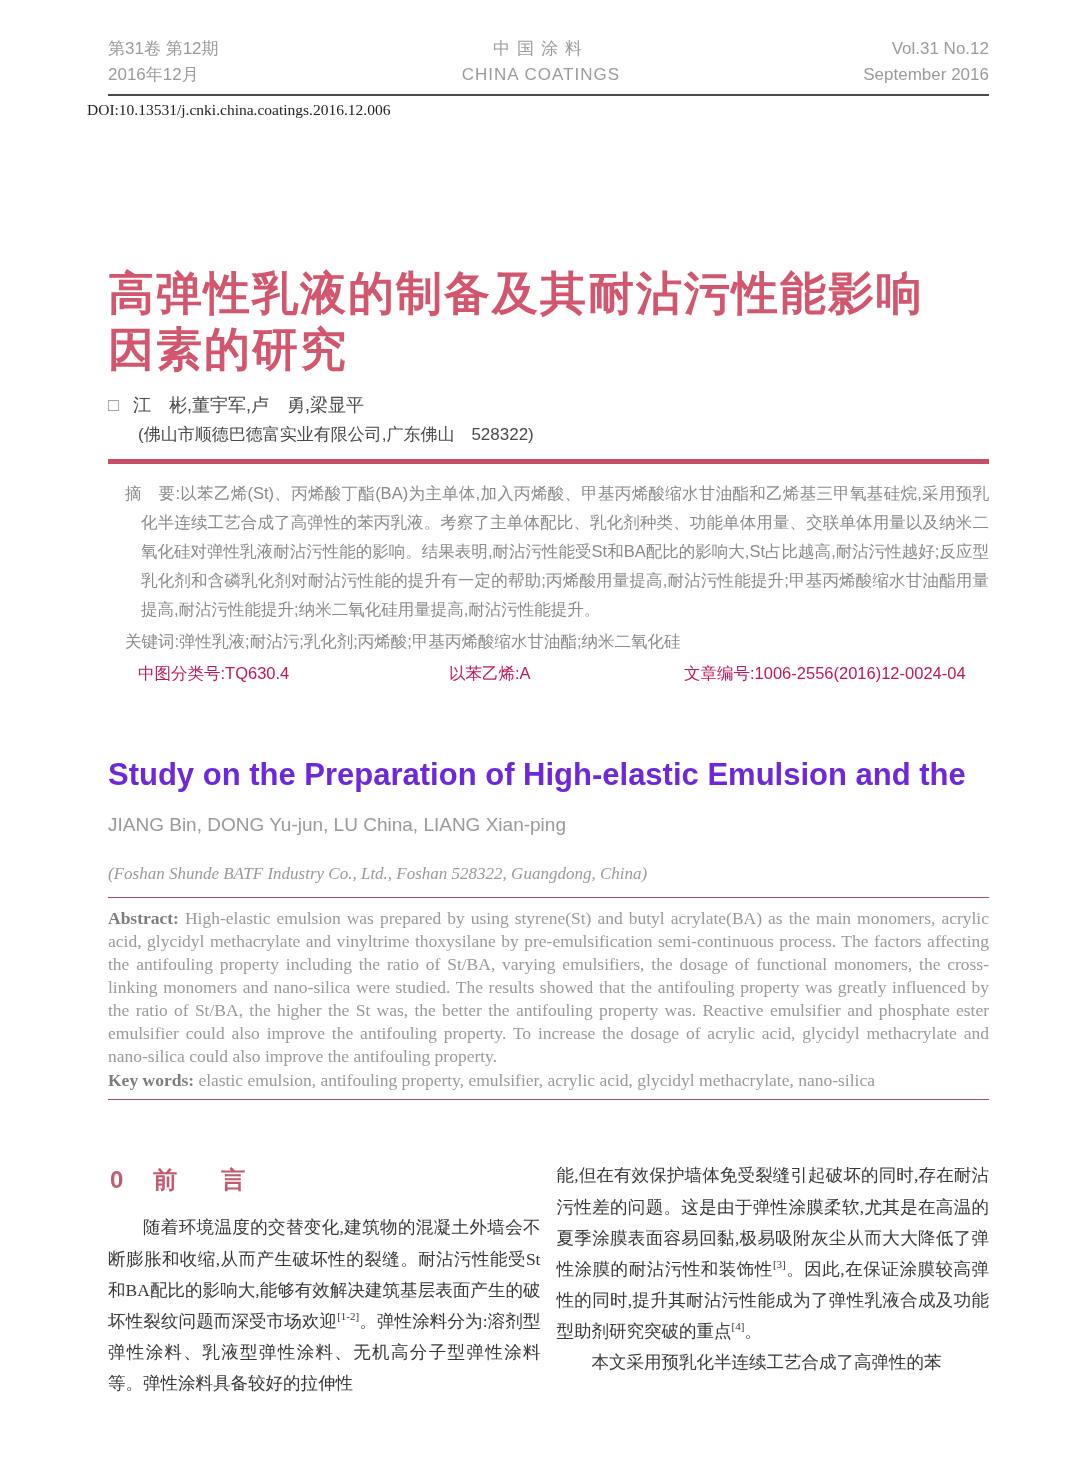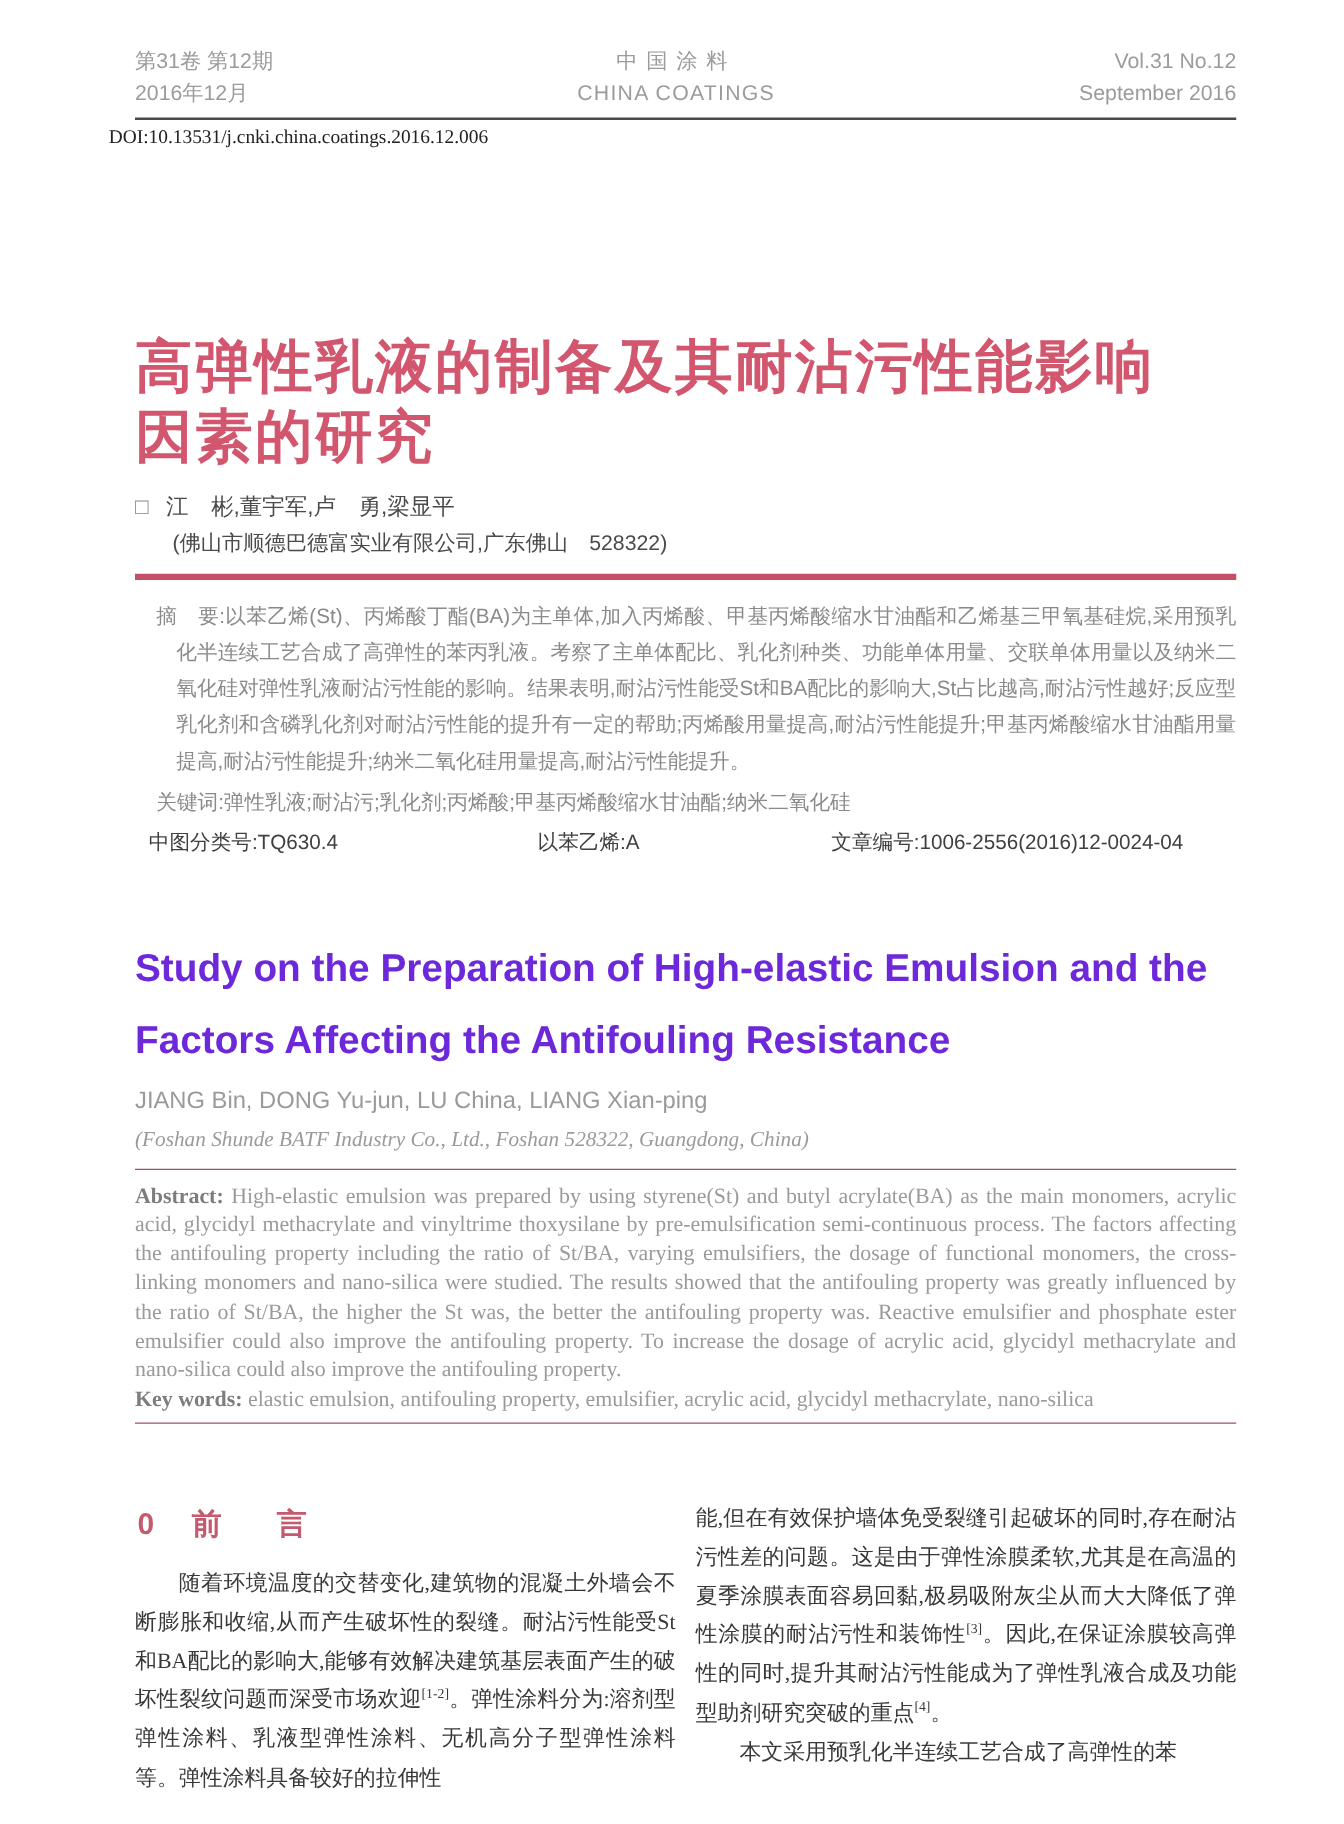--- a/index.html
+++ b/index.html
@@ -33,31 +33,31 @@
   .cn-affil { margin-top: 6px; padding-left: 30px; font-size: 17px; color: #4a4a4a; }
   .thick-rule { margin-top: 13px; height: 5px; background: #c54f66; }
   
   .cn-abstract {
     margin-top: 15px; margin-left: 17px;
     padding-left: 16px; text-indent: -16px;
     font-size: 16.5px; line-height: 1.76; color: #8a8a8a;
     text-align: justify;
   }
   .cn-keywords { margin-top: 7px; margin-left: 17px; font-size: 16.5px; color: #8a8a8a; }
-  .cn-meta { display: flex; margin-top: 10px; margin-left: 11px; font-size: 16.5px; color: #404040; }
+  .cn-meta { display: flex; margin-top: 10px; margin-left: 30px; font-size: 16.5px; color: #be185d; }
   .cn-meta .m1 { width: 311px; }
   .cn-meta .m2 { width: 235px; }
   
   .en-title {
     margin-top: 62px;
     font-size: 31px; font-weight: 700; line-height: 1.82;
     color: #6d28d9;
   }
   .en-authors { margin-top: 10px; font-size: 19px; color: #9a9a9a; }
-  .en-affil { margin-top: 10px; font-family: "Liberation Serif", serif; font-style: italic; font-size: 17px; color: #9a9a9a; }
+  .en-affil { margin-top: 28px; font-family: "Liberation Serif", serif; font-style: italic; font-size: 17px; color: #9a9a9a; }
   .thin-rule { border-top: 1px solid #a34d67; margin-top: 13px; }
   .en-abstract {
     margin-top: 9px;
     font-family: "Liberation Serif", serif;
     font-size: 17.5px; line-height: 1.32; color: #9a9a9a;
     text-align: justify;
   }
   .en-abstract .b-label, .en-keywords .b-label { font-weight: 700; color: #7d7d7d; }
   .en-keywords { margin-top: 2px; font-family: "Liberation Serif", serif; font-size: 17.5px; color: #9a9a9a; }
   .thin-rule2 { border-top: 1px solid #a34d67; margin-top: 8px; }
@@ -114,21 +114,21 @@
   <div class="cn-keywords">
     <span>关键词:</span><span>弹性乳液;耐沾污;乳化剂;丙烯酸;甲基丙烯酸缩水甘油酯;纳米二氧化硅</span>
   </div>
 
   <div class="cn-meta">
     <span class="m1"><span>中图分类号:</span><span>TQ630.4</span></span>
     <span class="m2"><span>以苯乙烯:</span><span>A</span></span>
     <span class="m3"><span>文章编号:</span><span>1006-2556(2016)12-0024-04</span></span>
   </div>
 
-  <h2 class="en-title"><span>Study on the Preparation of High-elastic Emulsion and the</span><br><span>Factors Affecting the Antifouling Resistance</span></h2>
+  <h2 class="en-title"><span>Study on the Preparation of High-elastic Emulsion and the</span><br></h2>
 
   <div class="en-authors">JIANG Bin, DONG Yu-jun, LU China, LIANG Xian-ping</div>
   <div class="en-affil">(Foshan Shunde BATF Industry Co., Ltd., Foshan 528322, Guangdong, China)</div>
 
   <div class="thin-rule"></div>
 
   <div class="en-abstract">
     <span class="b-label">Abstract:</span>
     <span>High-elastic emulsion was prepared by using styrene(St) and butyl acrylate(BA) as the main monomers, acrylic acid, glycidyl methacrylate and vinyltrime thoxysilane by pre-emulsification semi-continuous process. The factors affecting the antifouling property including the ratio of St/BA, varying emulsifiers, the dosage of functional monomers, the cross-linking monomers and nano-silica were studied. The results showed that the antifouling property was greatly influenced by the ratio of St/BA, the higher the St was, the better the antifouling property was. Reactive emulsifier and phosphate ester emulsifier could also improve the antifouling property. To increase the dosage of acrylic acid, glycidyl methacrylate and nano-silica could also improve the antifouling property.</span>
   </div>

